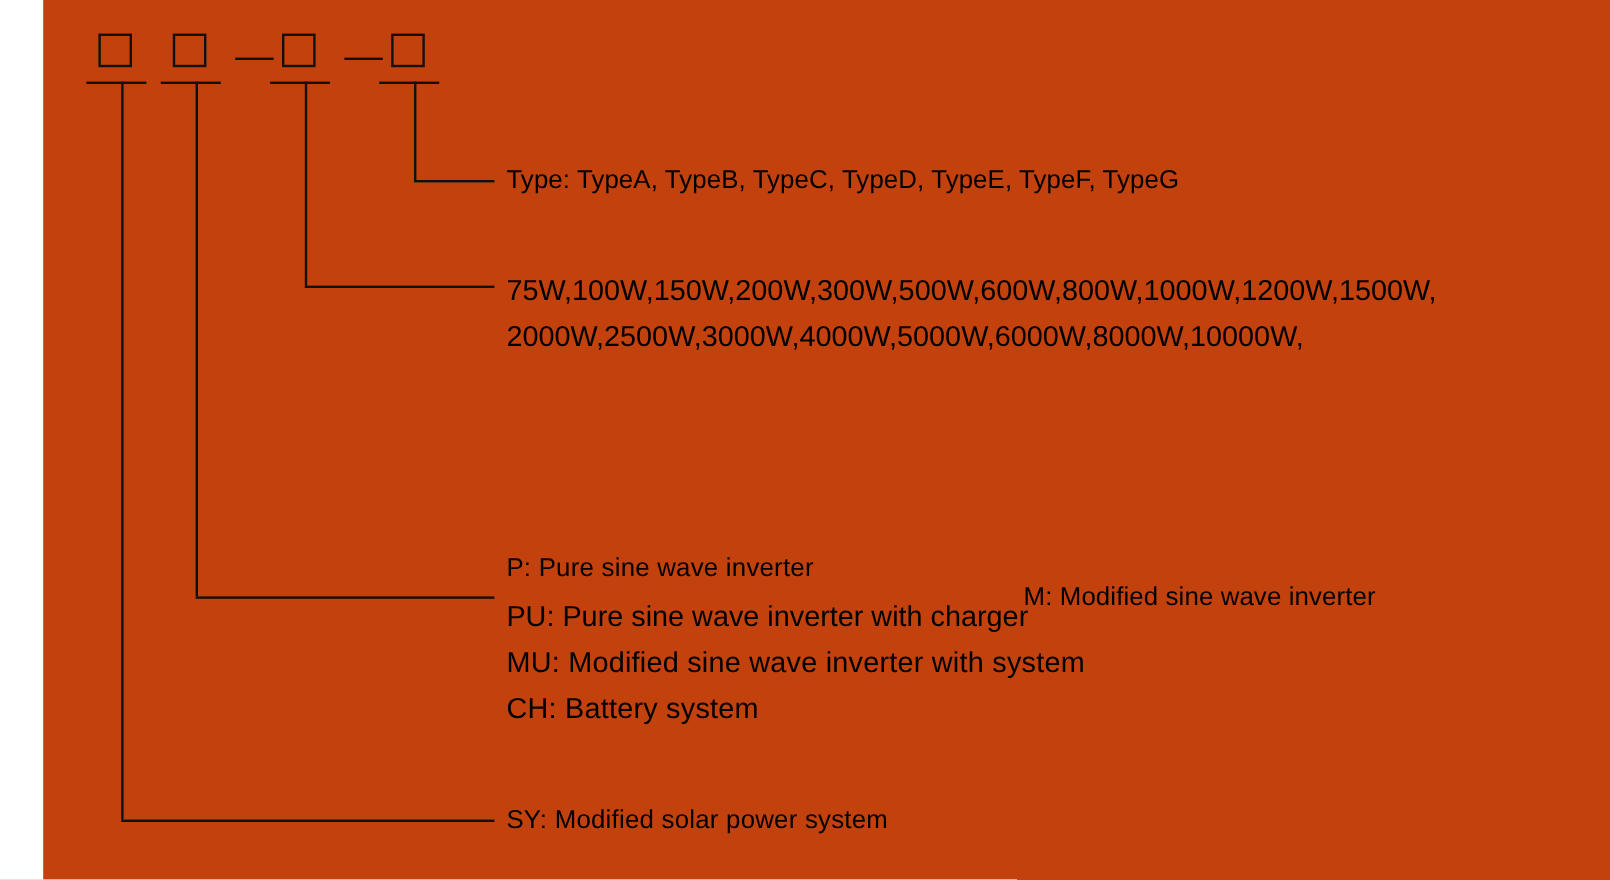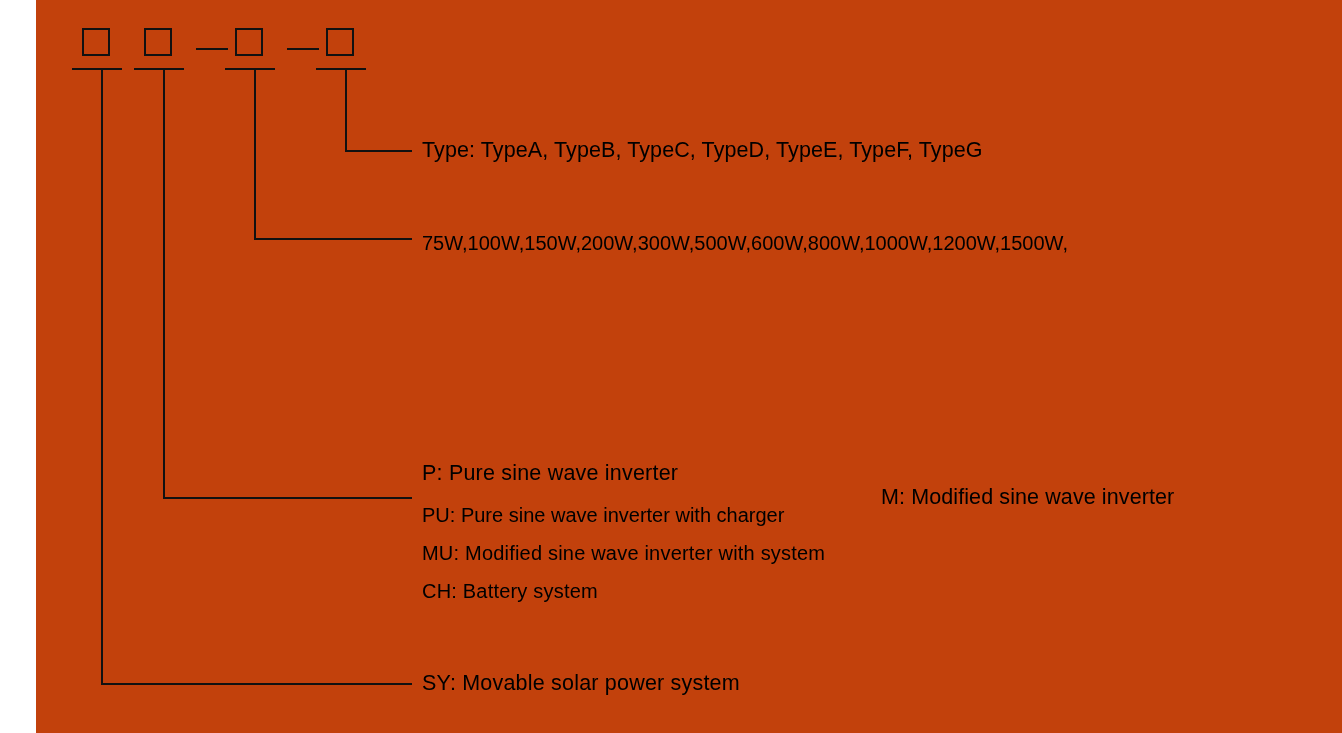--- a/index.html
+++ b/index.html
@@ -57,21 +57,21 @@
   .txt {
     position: absolute;
     font-size: 21.5px;
     line-height: 26px;
     color: #000000;
     white-space: nowrap;
     letter-spacing: 0.1px;
   }
   .txt-block {
     position: absolute;
-    font-size: 20px;
+    font-size: 24px;
     line-height: 38px;
     color: #000000;
     white-space: nowrap;
   }
   .txt-block .row { display: block; white-space: nowrap; }
   .wsp { letter-spacing: 0.2px; }
 </style>
 </head>
 <body>
 
@@ -102,26 +102,27 @@
   <div class="v-line" style="left:127px; top:68px; height:429px;"></div>
   <div class="h-line" style="left:127px; top:497px; width:249px;"></div>
 
   <div class="v-line" style="left:65px; top:68px; height:615px;"></div>
   <div class="h-line" style="left:65px; top:683px; width:311px;"></div>
 
   <div class="txt" style="left:386px; top:137px;">Type: TypeA, TypeB, TypeC, TypeD, TypeE, TypeF, TypeG</div>
 
   <div class="txt-block" style="left:386px; top:224px;">
     <span class="row">75W,100W,150W,200W,300W,500W,600W,800W,1000W,1200W,1500W,</span>
+    <span class="row">2000W,2500W,3000W,4000W,5000W,6000W,8000W,10000W,</span>
   </div>
 
   <div class="txt wsp" style="left:386px; top:460px;">P: Pure  sine  wave inverter</div>
-  <div class="txt" style="left:845px; top:484px;">M: Modified sine wave inverter</div>
+  <div class="txt" style="left:817px; top:484px;">M: Modified sine wave inverter</div>
 
   <div class="txt-block" style="left:386px; top:496px;">
     <span class="row">PU: Pure sine wave inverter with charger</span>
     <span class="row wsp">MU: Modified  sine  wave  inverter  with system</span>
     <span class="row wsp">CH: Battery  system</span>
   </div>
 
-  <div class="txt wsp" style="left:386px; top:670px;">SY: Movable  solar  power system</div>
+  <div class="txt wsp" style="left:386px; top:670px;">SY: Modified  solar  power system</div>
 
 </div>
 
 </body></html>

